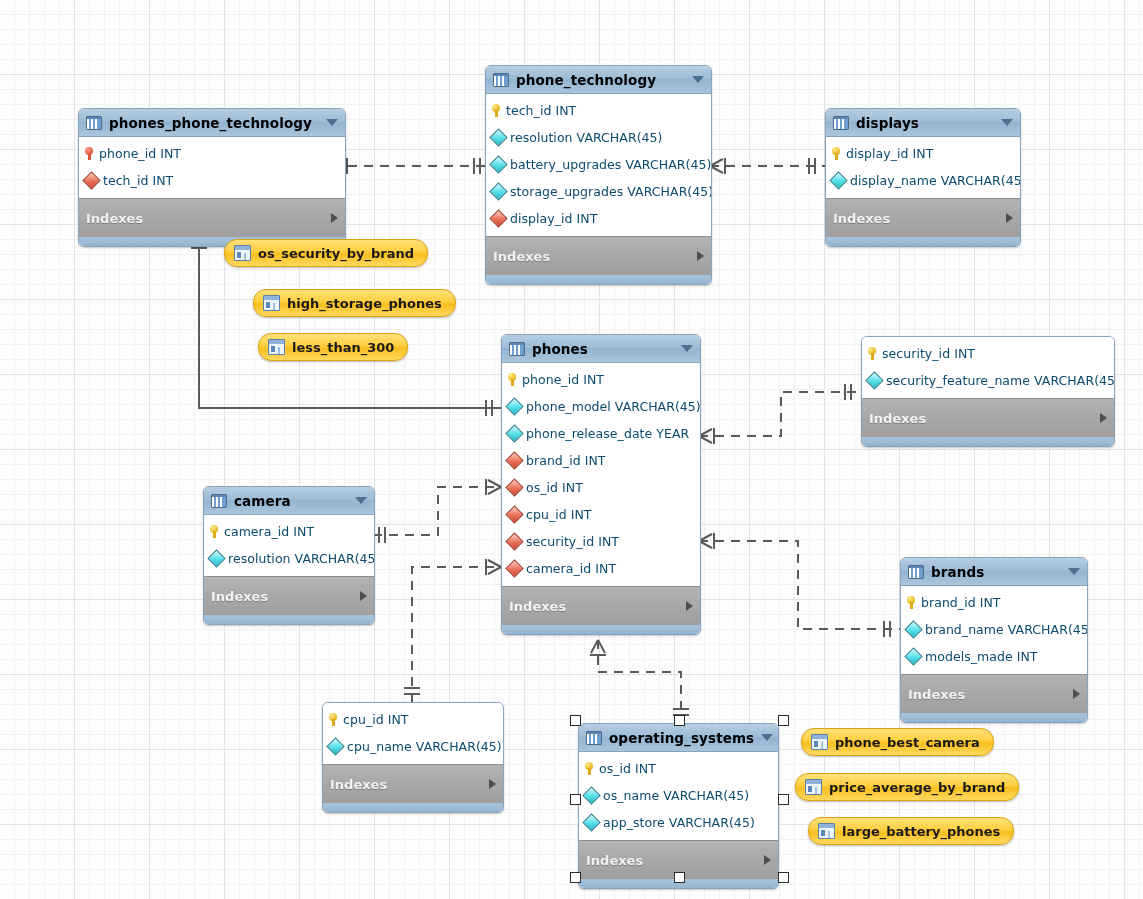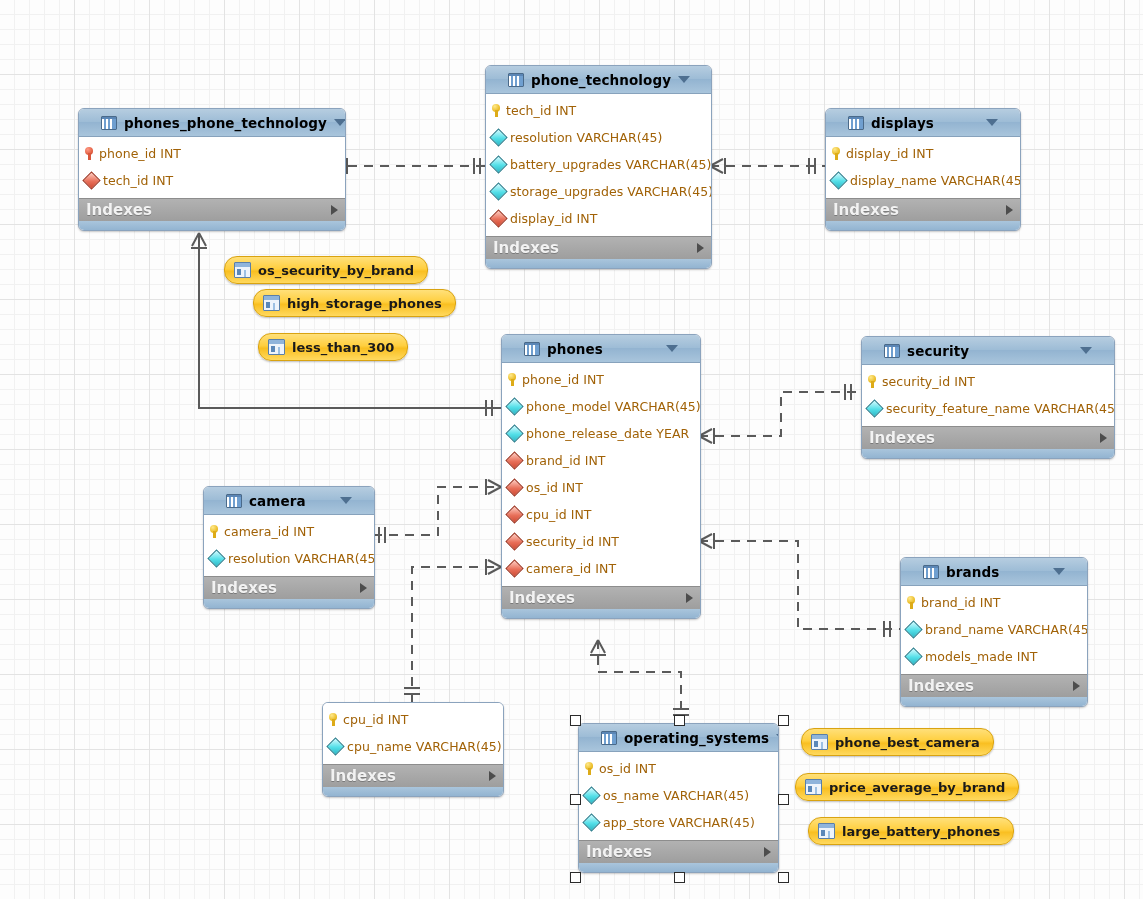--- a/index.html
+++ b/index.html
@@ -27,21 +27,21 @@
   .tbl{
     position:absolute;
     border:1px solid #8ba3bd;
     border-radius:6px;
     background:#ffffff;
     box-shadow:0 1px 2px rgba(0,0,0,.22);
     overflow:hidden;
   }
   .tbl .hdr{
     height:27px;display:flex;align-items:center;gap:7px;
-    padding:0 22px;
+    padding:0 7px;
     background:linear-gradient(to bottom,#b6cde0 0%,#9dbcd6 48%,#93b4d1 50%,#a9c5dc 100%);
     border-bottom:1px solid #87a2bc;
   }
   .tbl .hdr .tname{
     flex:1 1 auto;font-size:13.5px;font-weight:bold;color:#000;
     white-space:nowrap;letter-spacing:.1px;
   }
   .ticon{
     width:14px;height:12px;flex:0 0 auto;border:1px solid #4a6a8a;
     background:
@@ -50,21 +50,21 @@
     box-shadow:inset 0 2px 0 #5b86b5;
   }
   .caret{
     width:0;height:0;flex:0 0 auto;
     border-left:6px solid transparent;border-right:6px solid transparent;
     border-top:7px solid #4e6f90;
   }
   .cols{padding:3px 0 4px 0;background:#fff;}
   .col{
     display:flex;align-items:center;gap:5px;
-    height:27px;padding:0 6px;font-size:12.5px;color:#a16207;white-space:nowrap;
+    height:27px;padding:0 6px;font-size:12.5px;color:#0c4a6e;white-space:nowrap;
   }
   .col .nm{letter-spacing:.05px;}
   .keyico{
     width:9px;height:13px;flex:0 0 auto;position:relative;
   }
   .keyico::before{
     content:"";position:absolute;left:0;top:0;width:8px;height:8px;border-radius:50%;
     background:radial-gradient(circle at 35% 30%,#ffe98a,#e8b71d 70%,#b98b08);
   }
   .keyico::after{
@@ -73,24 +73,24 @@
   }
   .keyico.pkfk::before{background:radial-gradient(circle at 35% 30%,#ff9a86,#e05a3c 70%,#a8381f);}
   .keyico.pkfk::after{background:#d9563a;}
   .dia{
     width:11px;height:11px;flex:0 0 auto;transform:rotate(45deg);
     border:1px solid #2a7d8c;
     background:linear-gradient(135deg,#d4fbff,#53dfe8 55%,#2fb6c4);
   }
   .dia.fk{border-color:#9c3320;background:linear-gradient(135deg,#ffcdc2,#e8705a 55%,#cf4a33);}
   .idx{
-    height:22px;display:flex;align-items:center;padding:0 7px;
+    height:22px;display:flex;align-items:center;padding:8px 7px;
     background:linear-gradient(to bottom,#b2b2b2,#9e9e9e);
     border-top:1px solid #8d8d8d;
-    font-size:15px;font-weight:bold;color:#f2f2f2;
+    font-size:13px;font-weight:bold;color:#f2f2f2;
     text-shadow:0 1px 0 rgba(0,0,0,.25);
   }
   .idx .lbl{flex:1 1 auto;}
   .idx .arw{
     width:0;height:0;border-top:5px solid transparent;border-bottom:5px solid transparent;
     border-left:7px solid #4d4d4d;
   }
   .foot{height:9px;background:linear-gradient(to bottom,#a9c5dc,#93b4d1);}
 
   
@@ -318,25 +318,20 @@
             <span class="nm">camera_id INT</span>
           </div>
         </div>
         <div class="idx">
           <span class="lbl">Indexes</span>
           <span class="arw"></span>
         </div>
         <div class="foot"></div>
       </div>
       <div class="tbl" style="left: 861px; top: 336px; width: 252px;">
-        <div class="hdr">
-          <span class="ticon"></span>
-          <span class="tname">security</span>
-          <span class="caret"></span>
-        </div>
         <div class="cols">
           <div class="col">
             <span class="keyico"></span>
             <span class="nm">security_id INT</span>
           </div>
           <div class="col">
             <span class="dia"></span>
             <span class="nm">security_feature_name VARCHAR(45)</span>
           </div>
         </div>
@@ -443,21 +438,21 @@
         <div class="hnd" style="left: 208px; top: 0px;"></div>
         <div class="hnd" style="left: 0px; top: 78.5px;"></div>
         <div class="hnd" style="left: 208px; top: 78.5px;"></div>
         <div class="hnd" style="left: 0px; top: 157px;"></div>
         <div class="hnd" style="left: 104px; top: 157px;"></div>
         <div class="hnd" style="left: 208px; top: 157px;"></div>
       </div>
     </div>
 
   <div id="views-host">
-      <div class="view" style="left: 224px; top: 239px; margin-top: 17px;">
+      <div class="view" style="left: 224px; top: 239px;">
         <span class="vico"></span>
         <span class="vname">os_security_by_brand</span>
       </div>
       <div class="view" style="left: 253px; top: 289px;">
         <span class="vico"></span>
         <span class="vname">high_storage_phones</span>
       </div>
       <div class="view" style="left: 258px; top: 333px;">
         <span class="vico"></span>
         <span class="vname">less_than_300</span>

